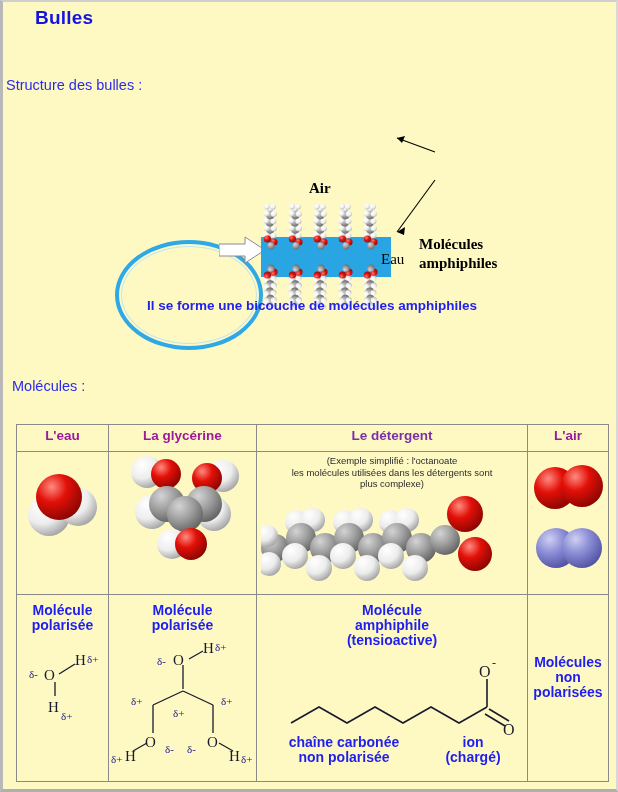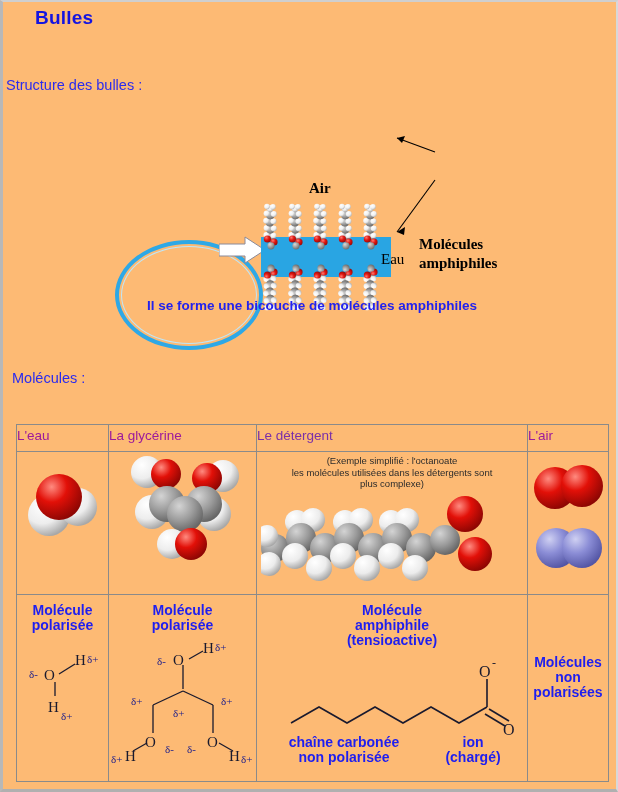--- a/index.html
+++ b/index.html
@@ -12,21 +12,21 @@
     height: 792px;
     position: relative;
     font-family: "Liberation Sans", sans-serif;
     overflow: hidden;
   }
   .page {
     position: absolute;
     left: 0; top: 0;
     width: 618px;
     height: 792px;
-    background: #fdba74;
+    background: #fef9c3;
     border-left: 3px solid #b8b8b8;
     border-top: 2px solid #cfcfcf;
     border-right: 2px solid #d8d8d8;
     border-bottom: 3px solid #b0b0b0;
     box-sizing: border-box;
   }
 
   
   .title {
     position: absolute;
@@ -36,21 +36,21 @@
     color: #1414e0;
     letter-spacing: 0.2px;
   }
   .subhead {
     position: absolute;
     font-size: 14.5px;
     color: #2b2bee;
     white-space: nowrap;
   }
   #subhead-structure { left: 3px; top: 75px; }
-  #subhead-molecules { left: 9px; top: 368px; }
+  #subhead-molecules { left: 9px; top: 376px; }
 
   
   .diagram { position: absolute; left: 0; top: 90px; width: 618px; height: 190px; }
 
   .bubble-circle {
     position: absolute;
     left: 112px; top: 148px;
     width: 148px; height: 110px;
     border: 4px solid #2ea8e6;
     border-radius: 50%;
@@ -125,22 +125,23 @@
     border: 1px solid #8a8a8a;
     vertical-align: top;
     padding: 0;
   }
   .col-eau   { width: 92px; }
   .col-gly   { width: 148px; }
   .col-det   { width: 271px; }
   .col-air   { width: 81px; }
 
   .hdr {
+    text-align: center;
     font-size: 13.5px;
-    font-weight: normal;
+    font-weight: bold;
     padding: 3px 0 4px 0 !important;
     color: #9c1a9c;
     height: 19px;
   }
   .hdr-det { color: #7a2fa8; }
 
   .det-note {
     text-align: center;
     font-size: 9.5px;
     color: #2b2b2b;

